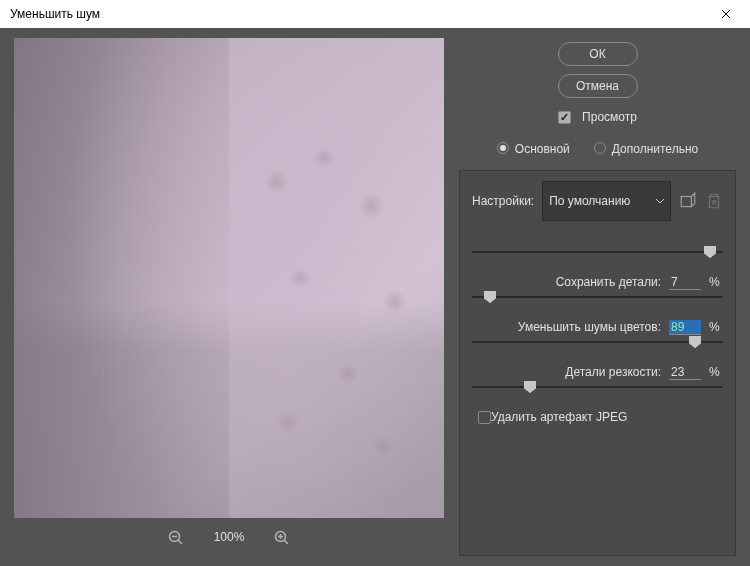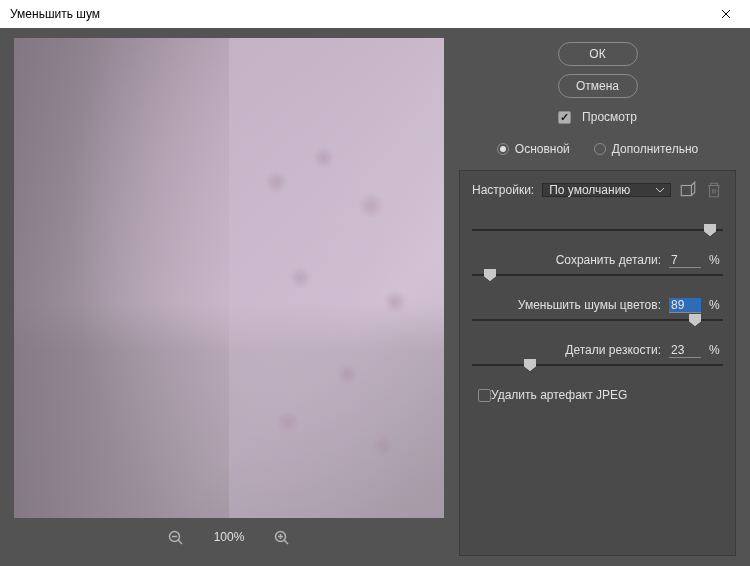--- a/index.html
+++ b/index.html
@@ -38,35 +38,35 @@
     .controls-panel { flex: 1; padding-top: 4px; display: flex; flex-direction: column; }
     
     .button-group { display: flex; flex-direction: column; align-items: center; gap: 8px; margin-bottom: 12px; }
     .ps-button { width: 80px; height: 24px; border: 1px solid #8a8a8a; border-radius: 12px; background: transparent; color: #e0e0e0; cursor: pointer; text-align: center; line-height: 22px; }
     
     .checkbox-row { display: flex; align-items: flex-end; gap: 11px; justify-content: center; margin-bottom: 18px; }
     .ps-checkbox { width: 13px; height: 13px; border: 1px solid #8a8a8a; border-radius: 2px; background: #b0b0b0; display: flex; align-items: center; justify-content: center; cursor: pointer; }
     .ps-checkbox.checked::after { content: '✓'; color: #222; font-size: 11px; font-weight: bold; }
     
     .radio-group { display: flex; gap: 24px; justify-content: center; margin-bottom: 14px; }
-    .radio-item { display: flex; align-items: center; gap: 6px; cursor: pointer; }
+    .radio-item { display: flex; gap: 6px; cursor: pointer; }
     .ps-radio { width: 12px; height: 12px; border: 1px solid #8a8a8a; border-radius: 50%; display: flex; align-items: center; justify-content: center; }
     .ps-radio.selected::after { content: ''; width: 6px; height: 6px; background: #e0e0e0; border-radius: 50%; }
     
     .settings-box { border: 1px solid #3a3a3a; padding: 10px 12px 18px; background: #4a4a4a; flex: 1; }
     
     .settings-header { display: flex; align-items: center; gap: 8px; margin-bottom: 30px; }
-    .settings-select { flex: 1; height: 14px; background: #3a3a3a; border: 1px solid #2a2a2a; color: #e0e0e0; padding: 0 6px; display: flex; align-items: center; justify-content: space-between; cursor: pointer; }
+    .settings-select { flex: 1; height: 40px; background: #3a3a3a; border: 1px solid #2a2a2a; color: #e0e0e0; padding: 0 6px; display: flex; align-items: center; justify-content: space-between; cursor: pointer; }
     .icon-btn { width: 18px; height: 18px; cursor: pointer; opacity: 0.7; display: flex; align-items: center; justify-content: center; }
     
     .slider-group { margin-bottom: 22px; }
     .slider-label-row { display: flex; justify-content: flex-end; align-items: baseline; gap: 8px; margin-bottom: 6px; }
     .slider-label { color: #e0e0e0; }
     .slider-value { width: 32px; border-bottom: 1px solid #888; text-align: left; padding: 0 2px; }
-    .slider-value.selected { background: #2d6db8; color: #e5e5e5; border-bottom: 1px solid #888; }
+    .slider-value.selected { background: #2d6db8; color: #86efac; border-bottom: 1px solid #888; }
     .slider-suffix { width: 14px; }
     .slider-track { position: relative; width: 100%; height: 2px; background: #2a2a2a; cursor: pointer; }
     .slider-thumb { position: absolute; top: -5px; width: 12px; height: 12px; transform: translateX(-50%); }
     .slider-thumb::after { content: ''; position: absolute; inset: 0; background: #c8c8c8; clip-path: polygon(50% 0, 100% 50%, 50% 100%, 0 50%); transform: scaleY(0.7); transform-origin: top; }
     .slider-thumb::before { content: ''; position: absolute; left: 0; right: 0; top: 0; height: 6px; background: #c8c8c8; clip-path: polygon(50% 0, 100% 100%, 0 100%); }
     .slider-thumb { background: #c8c8c8; clip-path: polygon(50% 0, 100% 40%, 100% 100%, 0 100%, 0 40%); transform: translateX(-50%) rotate(180deg); }
     
     .checkbox-inline { display: flex; align-items: center; margin-top: 22px; margin-left: 6px; }
     .ps-checkbox-empty { width: 13px; height: 13px; border: 1px solid #8a8a8a; border-radius: 2px; cursor: pointer; }
   </style>

